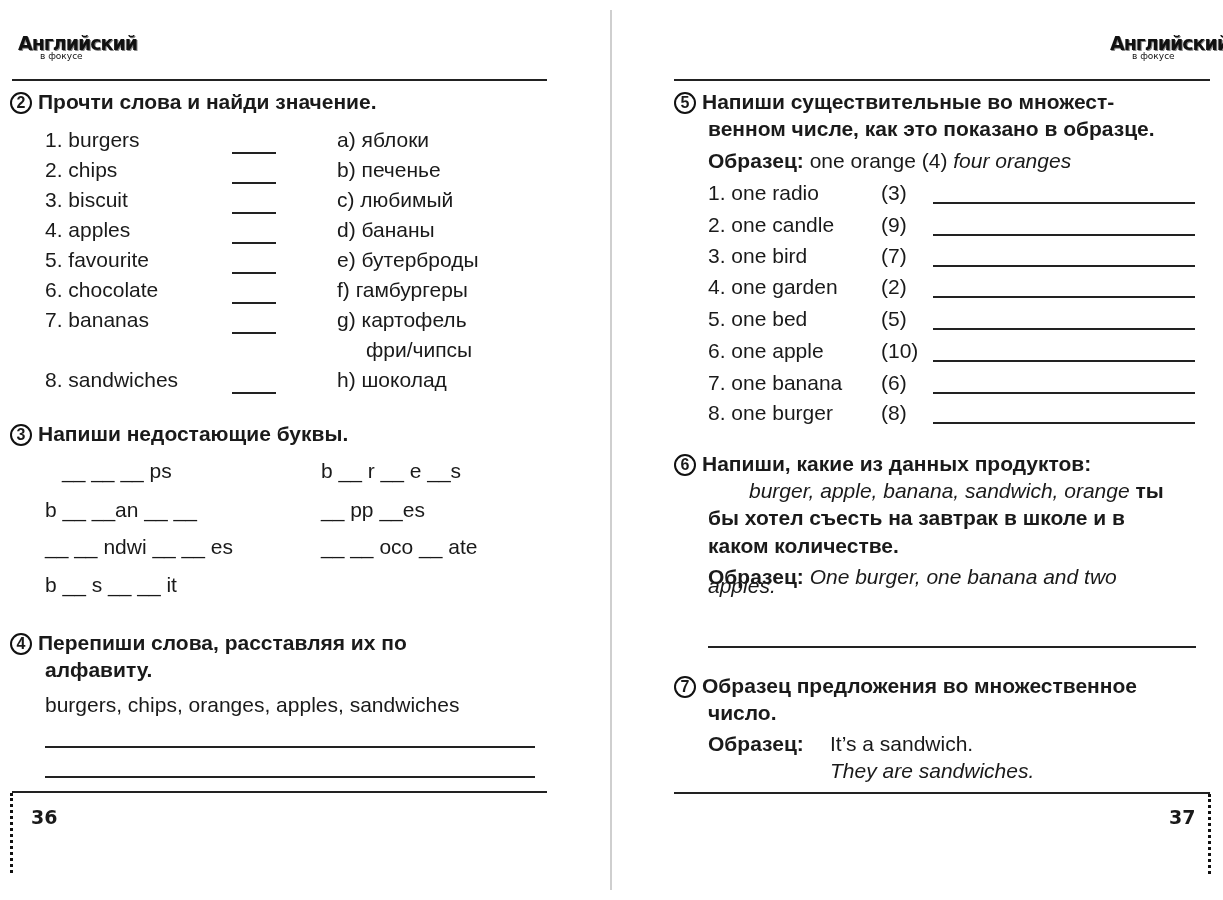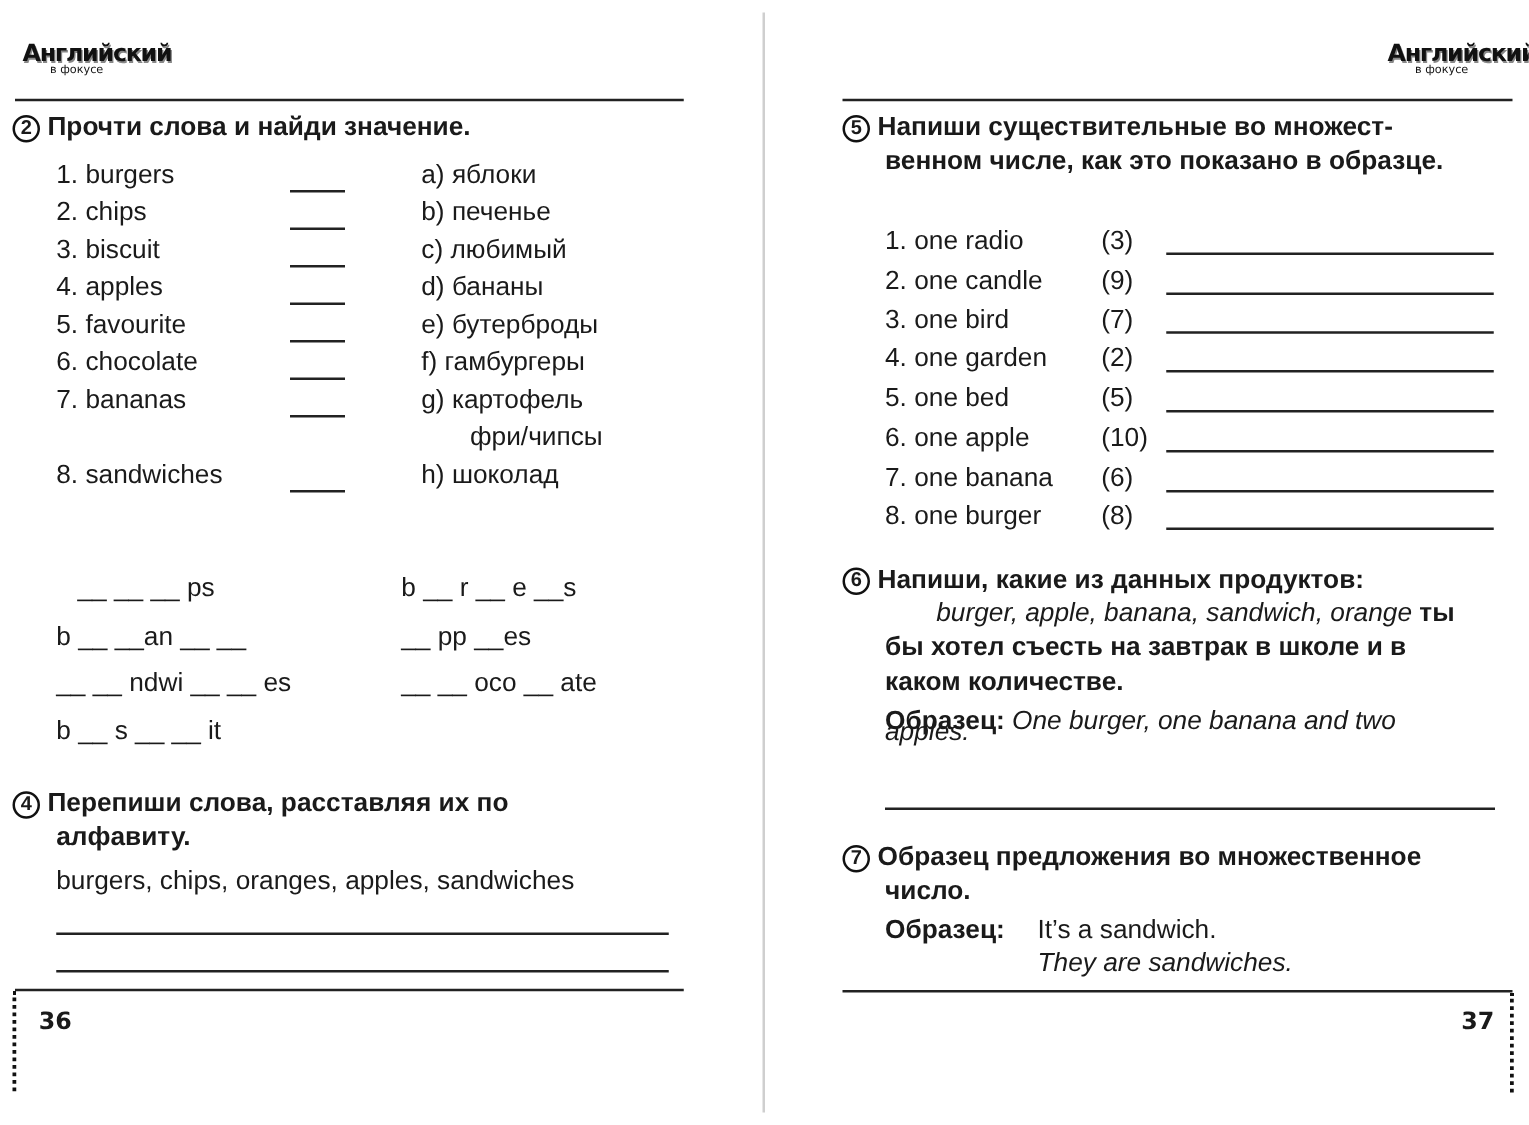--- a/index.html
+++ b/index.html
@@ -65,23 +65,26 @@
   <div class="blank" style="left:232px; top:332px; width:44px;"></div>
   <div class="blank" style="left:232px; top:392px; width:44px;"></div>
 
   <div class="text" style="left:337px; top:127px;">a) яблоки</div>
   <div class="text" style="left:337px; top:157px;">b) печенье</div>
   <div class="text" style="left:337px; top:187px;">c) любимый</div>
   <div class="text" style="left:337px; top:217px;">d) бананы</div>
   <div class="text" style="left:337px; top:247px;">e) бутерброды</div>
   <div class="text" style="left:337px; top:277px;">f)  гамбургеры</div>
   <div class="text" style="left:337px; top:307px;">g) картофель</div>
-  <div class="text" style="left:376px; top:337px;">фри/чипсы</div>
+  <div class="text" style="left:366px; top:337px;">фри/чипсы</div>
   <div class="text" style="left:337px; top:367px;">h) шоколад</div>
 
+  <div class="text bold" style="left:10px; top:421px;">
+    <span class="num">3</span><span>Напиши недостающие буквы.</span>
+  </div>
   <div class="text" style="left:62px; top:458px;">__ __ __ ps</div>
   <div class="text" style="left:321px; top:458px;">b __ r __ e __s</div>
   <div class="text" style="left:45px; top:497px;">b __ __an __ __</div>
   <div class="text" style="left:321px; top:497px;">__ pp __es</div>
   <div class="text" style="left:45px; top:534px;">__ __ ndwi __ __ es</div>
   <div class="text" style="left:321px; top:534px;">__ __ oco __ ate</div>
   <div class="text" style="left:45px; top:572px;">b __ s __ __ it</div>
 
   <div class="text bold" style="left:10px; top:630px;">
     <span class="num">4</span><span>Перепиши слова, расставляя их по</span>
@@ -100,20 +103,23 @@
   <div class="logo">
     <div class="logo-title">Английский</div>
     <div class="logo-sub">в фокусе</div>
   </div>
   <div class="rule" style="left:62px; top:79px; width:536px;"></div>
 
   <div class="text bold" style="left:62px; top:89px;">
     <span class="num">5</span><span>Напиши существительные во множест-</span>
   </div>
   <div class="text bold" style="left:96px; top:116px;">венном числе, как это показано в образце.</div>
+  <div class="text" style="left:96px; top:148px;">
+    <span class="bold">Образец:</span><span> one orange (4) </span><span class="ital">four oranges</span>
+  </div>
 
   <div class="text" style="left:96px; top:180px;">1. one radio</div>
   <div class="text" style="left:96px; top:212px;">2. one candle</div>
   <div class="text" style="left:96px; top:243px;">3. one bird</div>
   <div class="text" style="left:96px; top:274px;">4. one garden</div>
   <div class="text" style="left:96px; top:306px;">5. one bed</div>
   <div class="text" style="left:96px; top:338px;">6. one apple</div>
   <div class="text" style="left:96px; top:370px;">7. one banana</div>
   <div class="text" style="left:96px; top:400px;">8. one burger</div>
 

